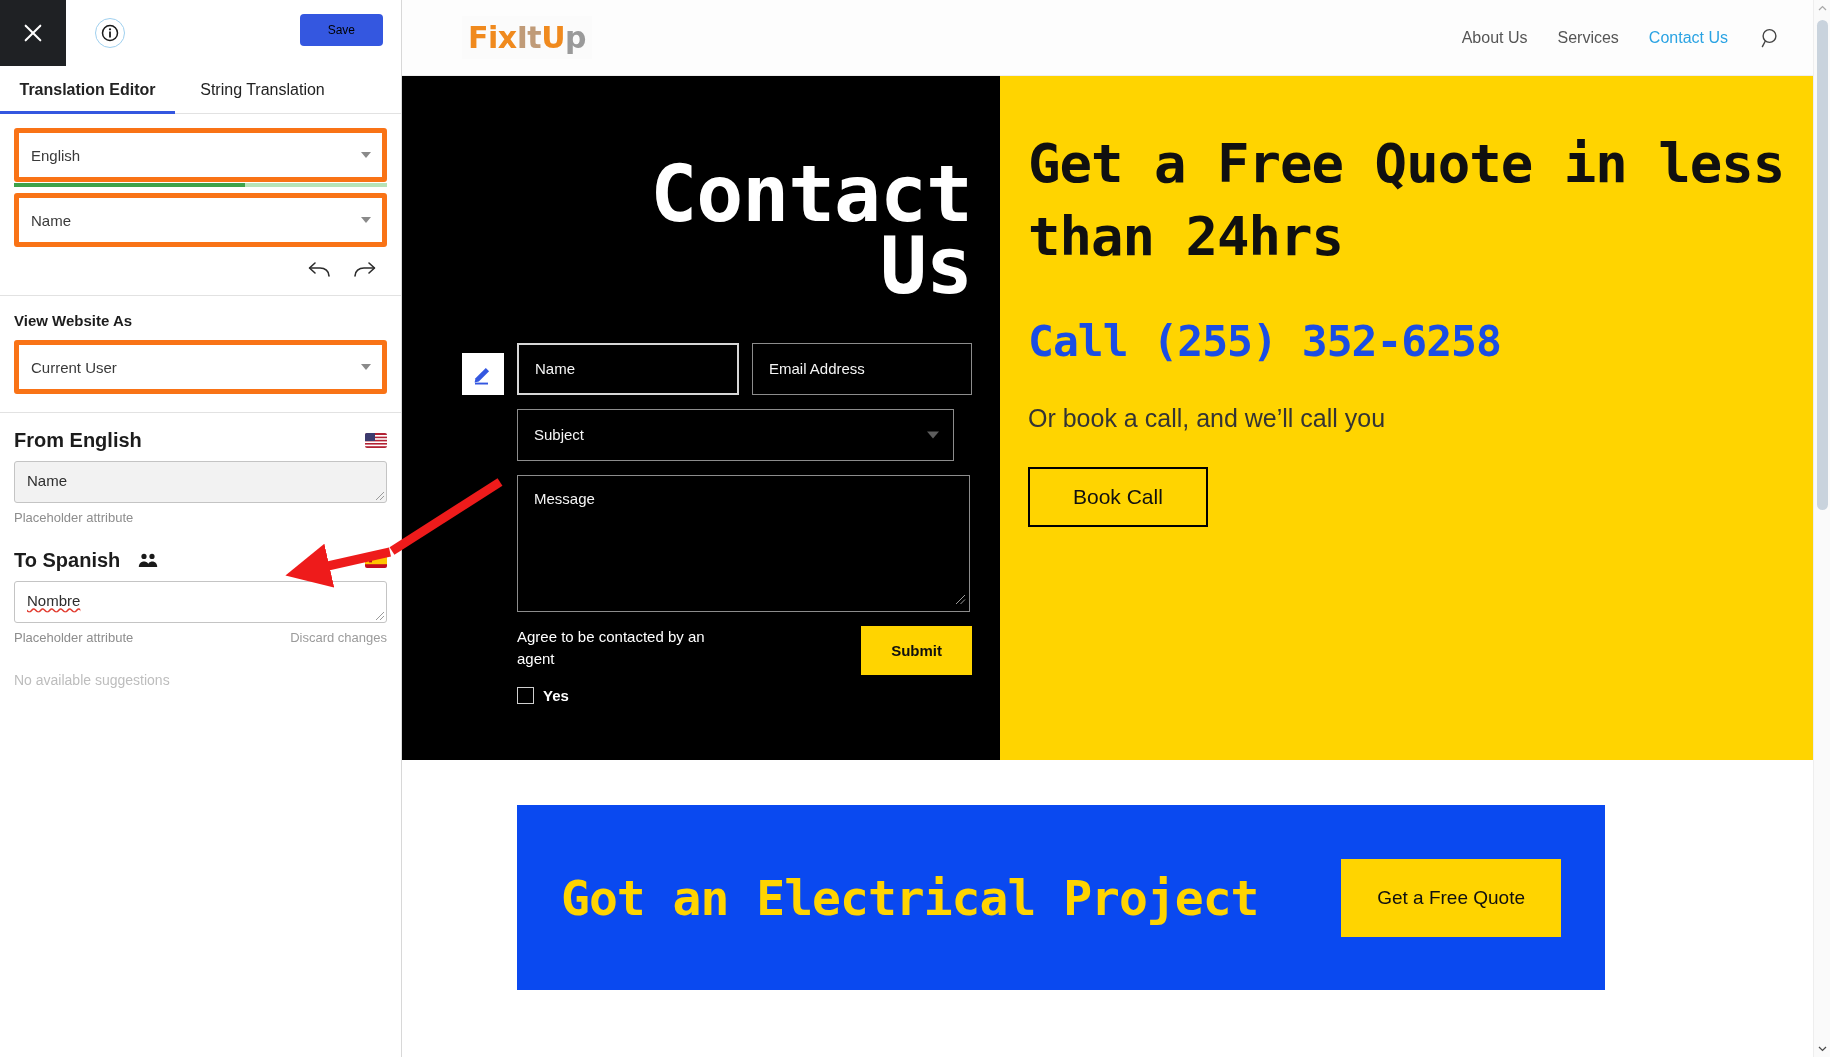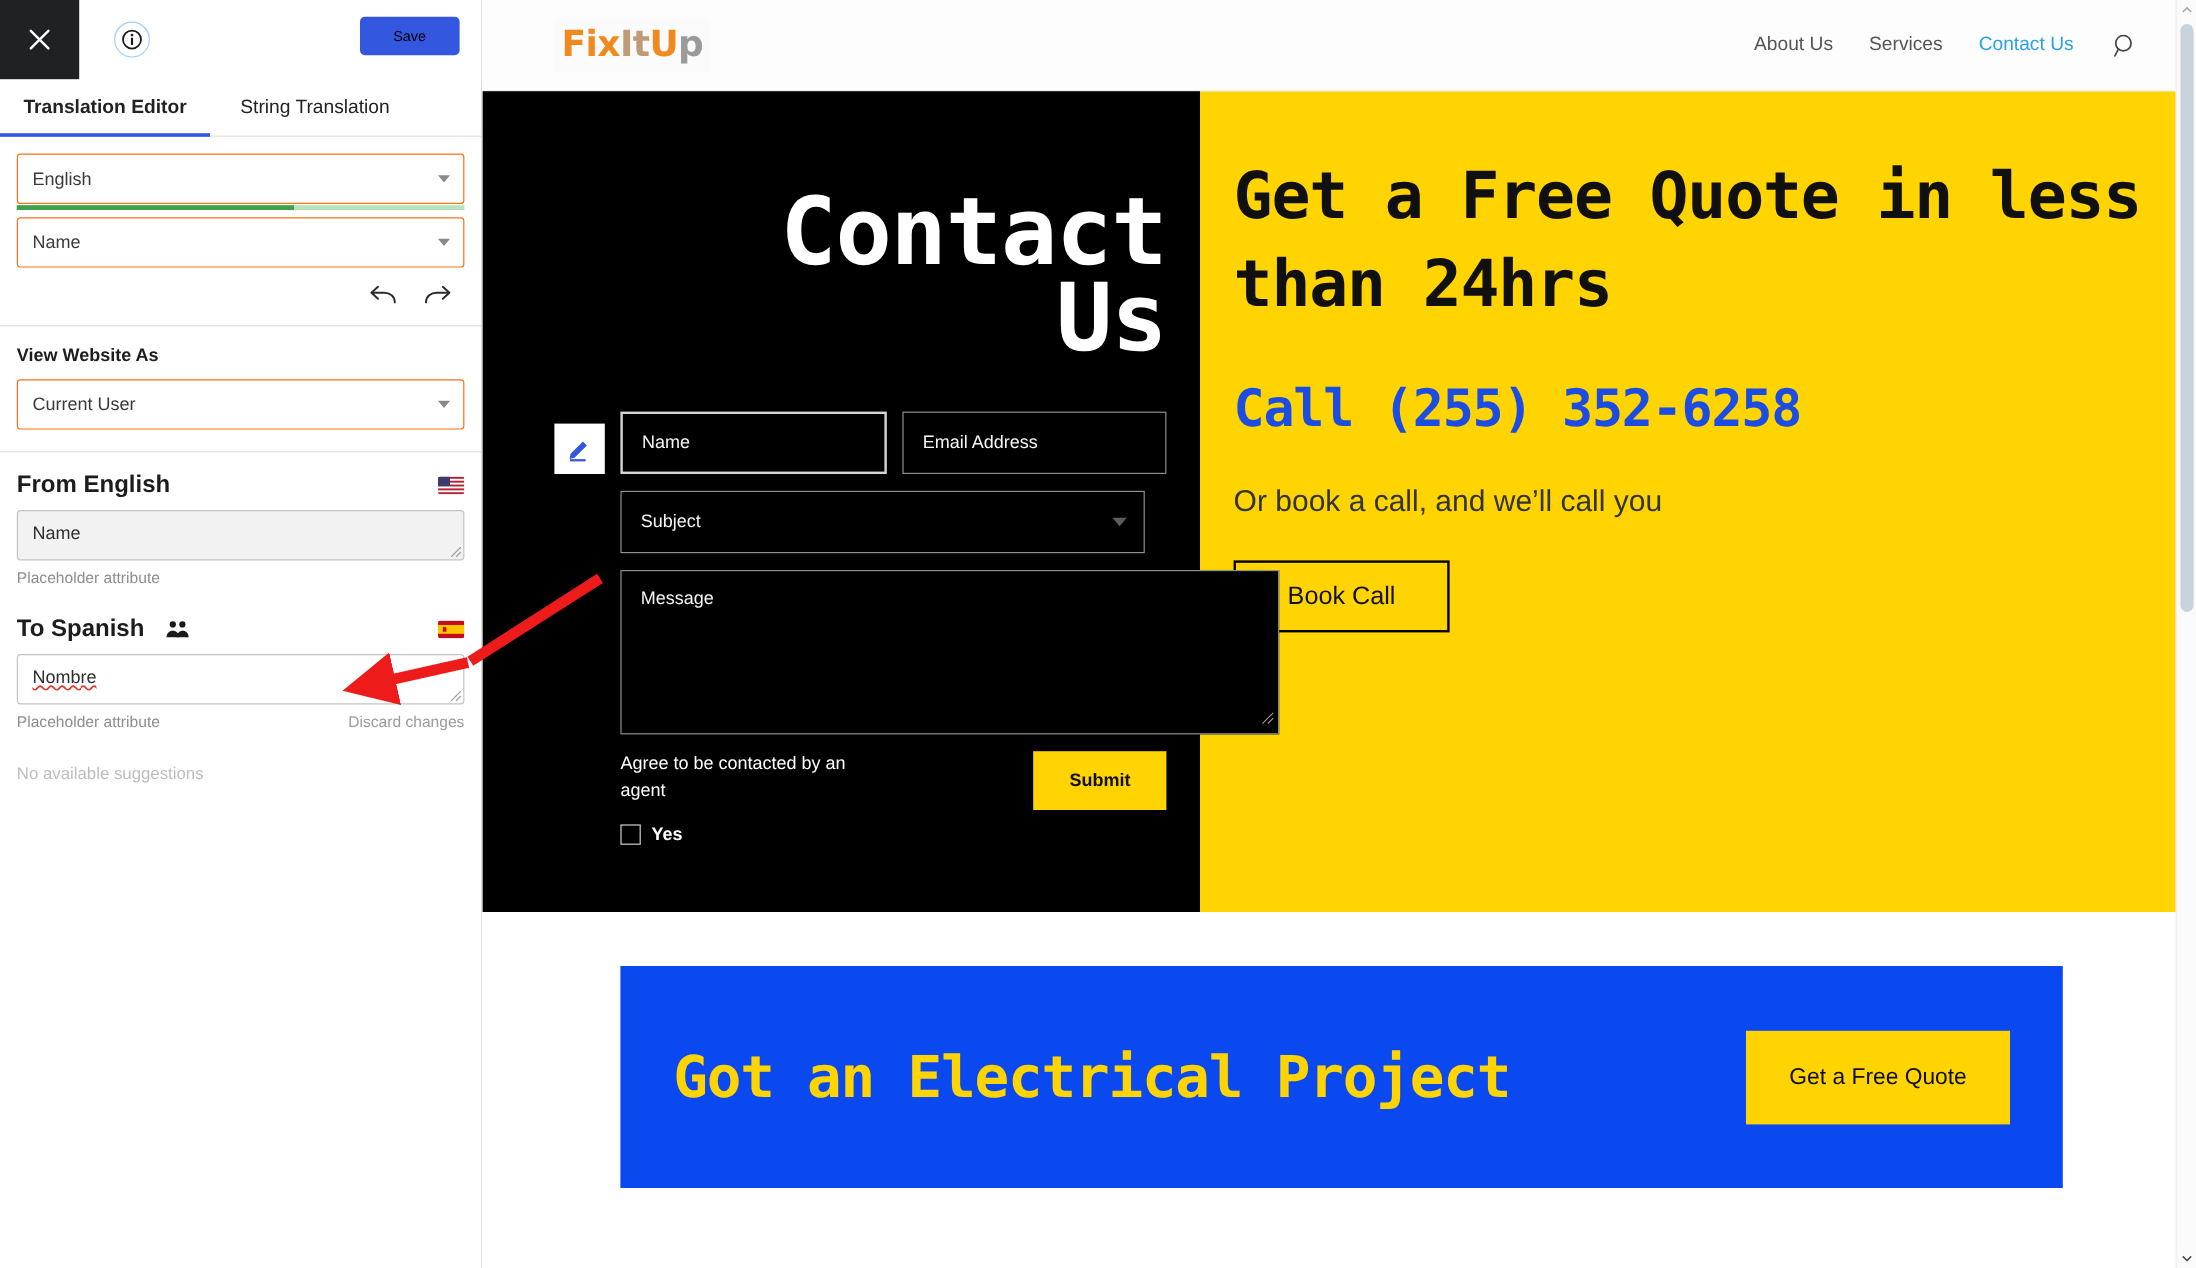--- a/index.html
+++ b/index.html
@@ -63,22 +63,22 @@
   .sb-tab.active::after {
     content: ""; position: absolute; left: 0; right: 0; bottom: -1px;
     height: 3px; background: #3457e0;
   }
 
   .sb-body { padding: 0; }
 
   .sel-wrap { padding: 14px 14px 0 14px; }
   .sel {
     position: relative; width: 100%;
-    border: 1px solid #f97316; border-radius: 3px;
-    height: 42px; background: #fff;
+    border: 5px solid #f97316; border-radius: 3px;
+    height: 54px; background: #fff;
     display: flex; align-items: center;
     padding: 0 12px;
     font-size: 15px; color: #3a3a3a;
     cursor: pointer;
   }
   .sel .caret {
     position: absolute; right: 11px; top: 50%;
     transform: translateY(-50%);
     width: 0; height: 0;
     border-left: 5px solid transparent;
@@ -210,21 +210,21 @@
   .row1 .fld.email { width: 220px; }
   .fld.subject { margin-top: 14px; width: 437px; position: relative; }
   .fld.subject .caret {
     position: absolute; right: 14px; top: 50%; transform: translateY(-50%);
     width: 0; height: 0;
     border-left: 6px solid transparent;
     border-right: 6px solid transparent;
     border-top: 7px solid #5d5d5d;
   }
   .fld.message {
-    margin-top: 14px; width: 549px; height: 137px;
+    margin-top: 14px; width: 453px; height: 137px;
     align-items: flex-start; padding-top: 14px;
     position: relative;
   }
   .msg-grip { position: absolute; right: 3px; bottom: 3px; }
 
   .consent-row {
     display: flex; margin-top: 14px; width: 455px; align-items: flex-start;
   }
   .consent-txt {
     color: #ffffff; font-size: 15px; line-height: 1.5;
@@ -252,21 +252,21 @@
   }
   .subline { font-size: 25px; color: #343434; margin-top: 38px; }
   .book-btn {
     margin-top: 34px; background: transparent;
     border: 2px solid #000000; color: #101010;
     font-size: 21px; font-family: "Liberation Sans", sans-serif;
     padding: 16px 43px; cursor: pointer; display: inline-block;
   }
 
   .blue-banner {
-    margin: 45px 0 0 115px; width: 1202px; height: 185px;
+    margin: 45px 0 0 115px; width: 1088px; height: 185px;
     background: #0a49f0;
     display: flex; align-items: center; padding: 0 44px;
   }
   .banner-title {
     font-family: "DejaVu Sans Mono", monospace;
     font-weight: bold; font-size: 48px; color: #ffd400;
     letter-spacing: -1px;
   }
   .banner-btn {
     margin-left: auto; background: #ffd400; color: #101010;

